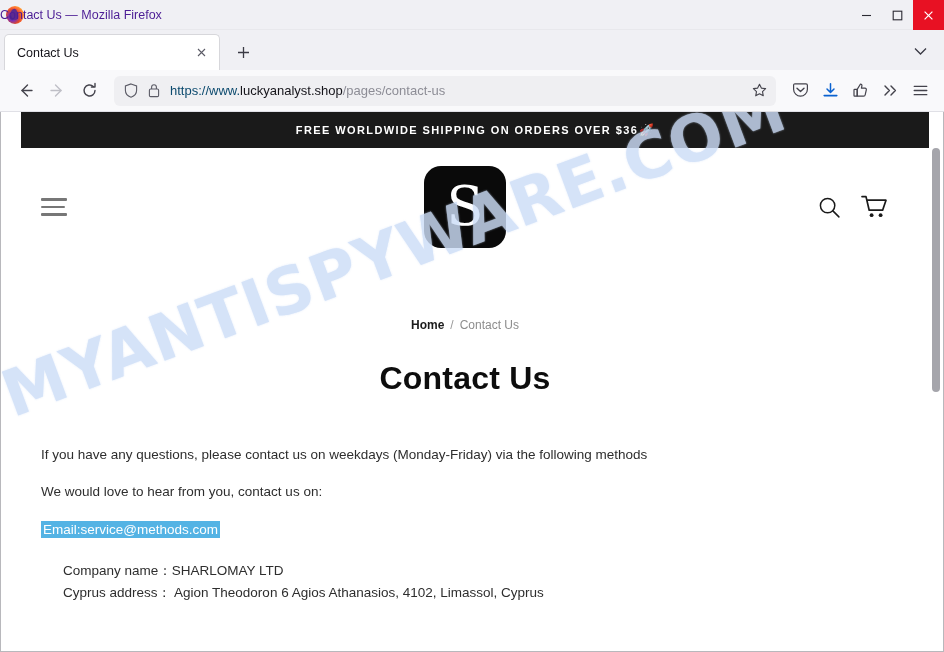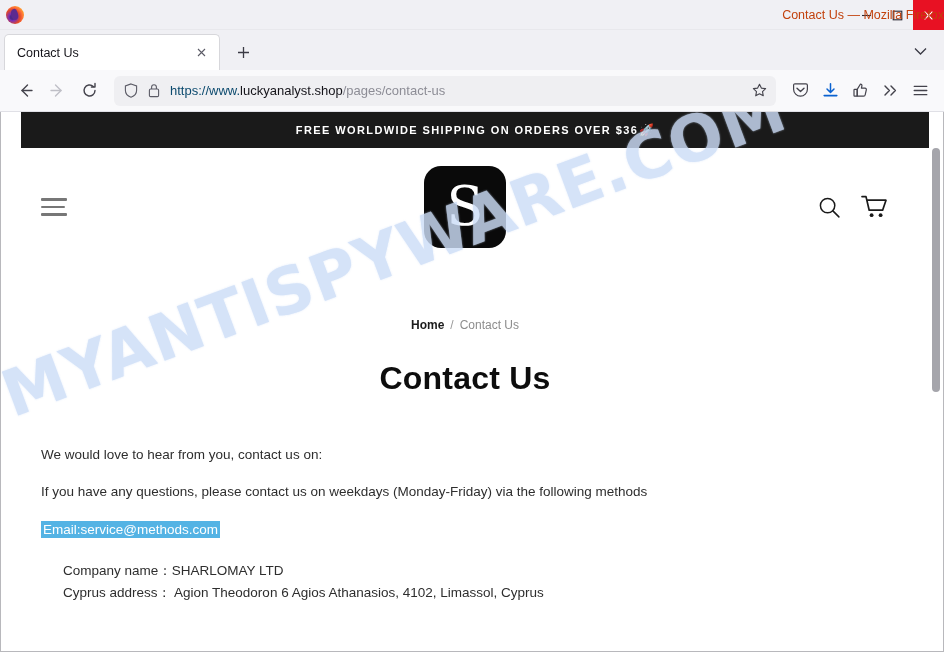--- a/index.html
+++ b/index.html
@@ -16,22 +16,22 @@
   .titlebar {
     height: 30px; background: #f0f0f4; display: flex; align-items: center;
     position: relative; flex: 0 0 30px; border-bottom: 1px solid #e8e8ec;
   }
   .ff-logo { width: 18px; height: 18px; margin-left: 6px; border-radius: 50%;
     background: radial-gradient(circle at 36% 62%, #4a2a8a 0%, #4a2a8a 14%, #7b2fb5 22%, #e0482a 46%, #ff7139 62%, #ffb626 82%, #fff44f 100%);
     position: relative; flex: 0 0 18px; }
   .ff-logo::after { content:""; position:absolute; left:5px; top:3px; width:7px; height:11px;
     border-radius: 60% 40% 50% 50%; background:#5b2a8f; transform: rotate(-18deg); }
   .win-title {
-    position: absolute; left: 0; right: 0; text-align: right;
-    font-size: 12.5px; color: #c2410c; pointer-events: none;
+    position: absolute; left: 0; right: 0; text-align: left;
+    font-size: 12.5px; color: #4c1d95; pointer-events: none;
   }
   .win-ctrls { margin-left: auto; display: flex; height: 100%; }
   .win-btn { width: 31px; height: 30px; display: flex; align-items: center; justify-content: center; }
   .win-btn svg { display: block; }
   .win-btn.close { background: #e81123; }
 
   
   .tabstrip { height: 40px; flex: 0 0 40px; background: #f0f0f4; display: flex; align-items: flex-end; padding: 0 4px; position: relative; }
   .tab {
     width: 216px; height: 36px; background: #ffffff; border: 1px solid #d7d7db; border-bottom: none;
@@ -264,22 +264,22 @@
         </div>
       </div>
 
       <div class="crumbs">
         <a href="#">Home</a><span class="sep">/</span><span class="cur">Contact Us</span>
       </div>
 
       <h1 class="page-title">Contact Us</h1>
 
       <div class="content">
+        <p>If you have any questions, please contact us on weekdays (Monday-Friday) via the following methods</p>
         <p>We would love to hear from you, contact us on:</p>
-        <p>If you have any questions, please contact us on weekdays (Monday-Friday) via the following methods</p>
         <div class="email-line">
           <span class="email-hl">Email:service@methods.com</span>
         </div>
         <div class="company">
           <div><span>Company name：</span><span>SHARLOMAY LTD</span></div>
           <div><span>Cyprus address：</span><span> Agion Theodoron 6 Agios Athanasios, 4102, Limassol, Cyprus</span></div>
         </div>
       </div>
 
       <div class="watermark">MYANTISPYWARE.COM</div>

